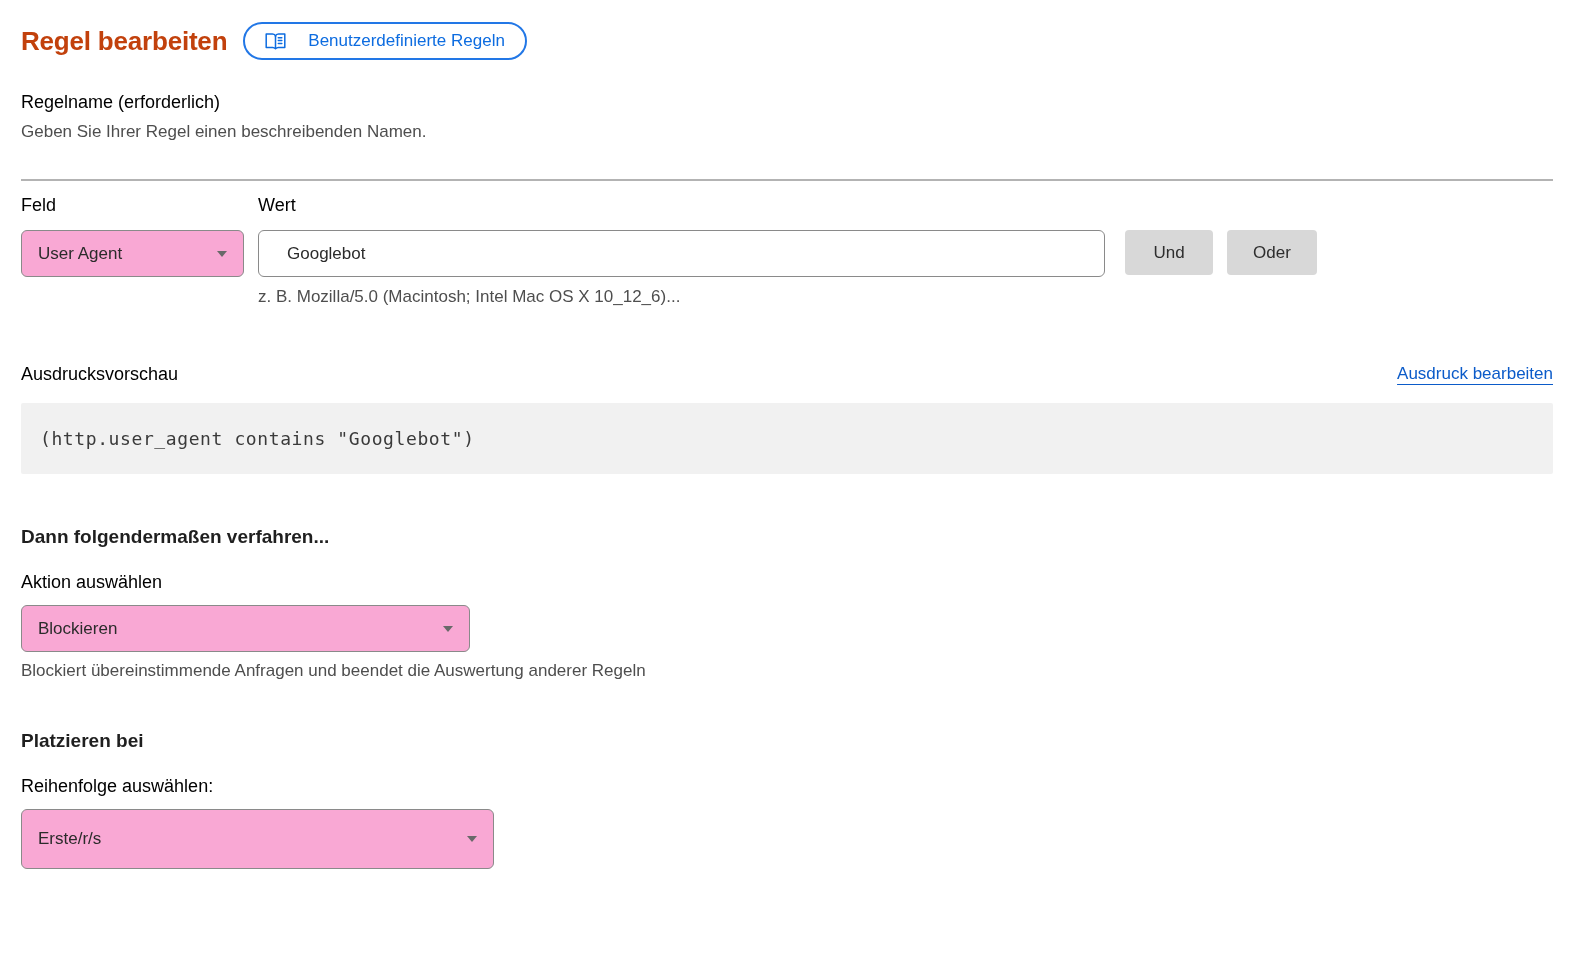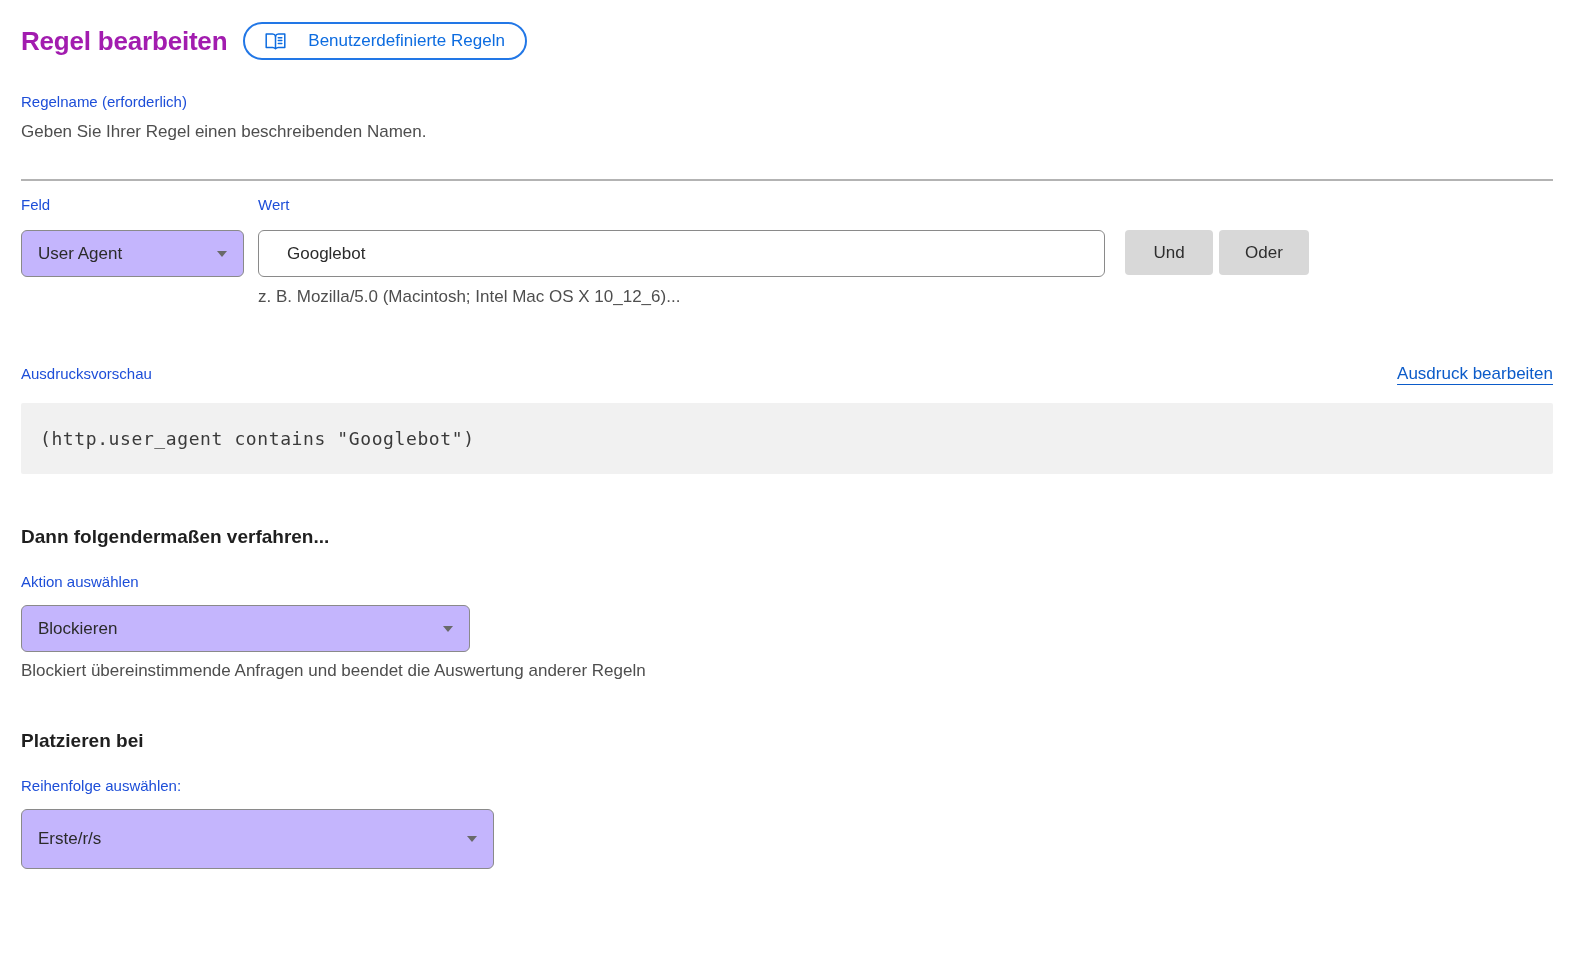--- a/index.html
+++ b/index.html
@@ -22,21 +22,21 @@
   .title-row {
     display: flex;
     align-items: center;
     gap: 16px;
     height: 40px;
   }
   .page-title {
     margin: 0;
     font-size: 26px;
     font-weight: 700;
-    color: #a21caf;
+    color: #c2410c;
     letter-spacing: -0.2px;
   }
   .pill-btn {
     display: inline-flex;
     align-items: center;
     gap: 22px;
     height: 38px;
     padding: 0 20px;
     background: #ffffff;
     border: 2px solid #2277e6;
@@ -44,22 +44,22 @@
     color: #0d6ce0;
     font-size: 17px;
     font-family: inherit;
     cursor: pointer;
   }
   .pill-btn svg { display: block; }
 
   
   .form-label {
     display: block;
-    font-size: 15px;
-    color: #1d4ed8;
+    font-size: 18px;
+    color: #000000;
     line-height: 20px;
   }
   .text-input {
     display: block;
     height: 47px;
     border: 1px solid #8a8a8a;
     border-radius: 6px;
     padding: 0 15px;
     font-size: 17px;
     font-family: inherit;
@@ -70,21 +70,21 @@
   .help-text {
     margin: 10px 0 0 0;
     font-size: 17px;
     color: #4e4e4e;
     line-height: 20px;
   }
   .fake-select {
     height: 47px;
     border: 1px solid #8a8a8a;
     border-radius: 6px;
-    background: #c4b5fd;
+    background: #f9a8d4;
     display: flex;
     align-items: center;
     justify-content: space-between;
     padding: 0 16px;
     font-size: 17px;
     color: #2b2b2b;
     cursor: pointer;
   }
   .chevron {
     width: 0; height: 0;
@@ -114,21 +114,21 @@
   }
   .cond-col .form-label { margin-bottom: 15px; }
   .col-field { width: 223px; margin-right: 14px; }
   .col-field .fake-select { width: 223px; }
   .col-operator { width: 223px; margin-right: 12px; }
   .col-operator .fake-select { width: 223px; }
   .col-value { width: 855px; }
   .col-value .text-input { width: 847px; padding-left: 28px; }
   .connector-buttons {
     display: flex;
-    gap: 6px;
+    gap: 14px;
     margin-left: 12px;
     margin-top: 35px;
   }
   .grey-btn {
     height: 45px;
     border: none;
     border-radius: 4px;
     background: #d8d8d8;
     color: #2e2e2e;
     font-size: 17px;

